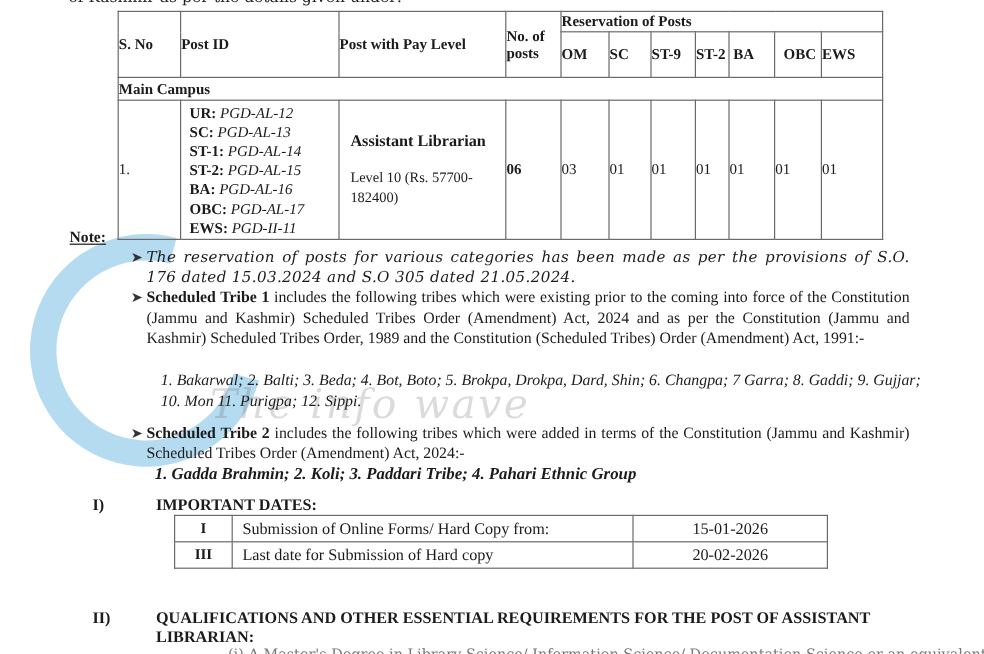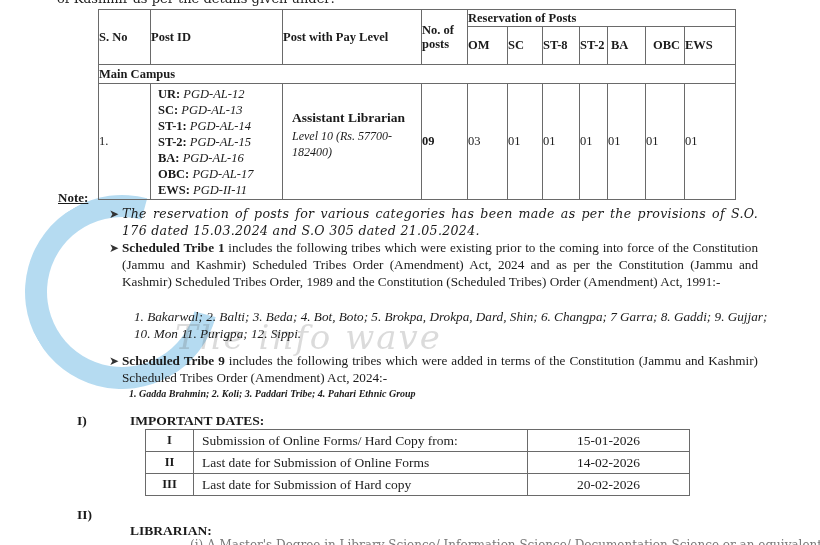--- a/index.html
+++ b/index.html
@@ -16,39 +16,39 @@
     table.posts th { font-weight: bold; }
     .hdr-row1 th { height: 16px; }
     .hdr-row2 th { height: 37px; }
     .campus-row td { height: 18px; font-weight: bold; }
     .data-row td { height: 115px; }
     .postid { text-align: left !important; padding-left: 7px !important; line-height: 16px; }
     .postid b { font-weight: bold; }
     .postid i { font-style: italic; }
     .postname { text-align: left !important; padding-left: 9px !important; vertical-align: top; }
     .postname .title { font-weight: bold; font-size: 13.5px; margin-top: 26px; display: block; }
-    .postname .pay { font-style: italic; font-size: 12px; display: block; margin-top: 2px; line-height: 16px; }
+    .postname .pay { font-size: 12px; display: block; margin-top: 14px; line-height: 16px; }
 
     
     .wm-ring { position: absolute; left: 25px; top: 195px; width: 150px; height: 150px; border-radius: 50%;
                border: 22px solid rgba(120, 190, 230, 0.55); border-right-color: transparent;
                transform: rotate(-30deg); }
     .wm-text { position: absolute; left: 175px; top: 285px; font-size: 34px; font-style: italic;
                color: rgba(90,90,90,0.22); font-family: "DejaVu Serif", serif; letter-spacing: 2px; margin-top: 32px; }
 
     .note-label { position: absolute; left: 58px; top: 190px; font-weight: bold; font-size: 13px;
                   text-decoration: underline; font-family: "Liberation Serif", serif; }
     .bullet { position: absolute; left: 109px; font-size: 12px; color: #333; }
     .para { position: absolute; left: 122px; width: 636px; font-family: "Liberation Serif", serif;
             font-size: 13.2px; line-height: 17px; text-align: justify; }
     .para.it { font-style: italic; font-family: "DejaVu Serif", serif; font-size: 12.6px; letter-spacing: 0.3px; line-height: 17px; }
     .tribes { position: absolute; left: 134px; font-family: "Liberation Serif", serif; font-style: italic;
               font-size: 13.2px; line-height: 17px; width: 640px; }
     .tribes2 { position: absolute; left: 129px; top: 388px; font-family: "Liberation Serif", serif;
-               font-style: italic; font-weight: bold; font-size: 10px; }
+               font-style: italic; font-weight: bold; font-size: 14px; }
 
     .sec-num { position: absolute; font-weight: bold; font-size: 13.5px; font-family: "Liberation Serif", serif; }
     .sec-title { position: absolute; font-weight: bold; font-size: 13.5px; font-family: "Liberation Serif", serif; }
 
     table.dates { position: absolute; left: 145px; top: 429px; border-collapse: collapse;
                   font-family: "Liberation Serif", serif; font-size: 13.5px; }
     table.dates td { border: 1px solid #6a6a6a; height: 21px; padding: 0; }
     table.dates td.num { width: 47px; text-align: center; font-weight: bold; font-size: 12.5px; }
     table.dates td.desc { width: 325px; padding-left: 8px; }
     table.dates td.date { width: 161px; text-align: center; font-weight: normal; }
@@ -70,21 +70,21 @@
         <tr class="hdr-row1">
       <th rowspan="2" style="width:51px">S. No</th>
       <th rowspan="2" style="width:131px">Post ID</th>
       <th rowspan="2" style="width:138px">Post with Pay Level</th>
       <th rowspan="2" style="width:45px; line-height:14px;">No. of posts</th>
       <th colspan="7">Reservation of Posts</th>
     </tr>
     <tr class="hdr-row2">
       <th style="width:39px">OM</th>
       <th style="width:34px">SC</th>
-      <th style="width:36px">ST-8</th>
+      <th style="width:36px">ST-9</th>
       <th style="width:27px">ST-2</th>
       <th style="width:34px; text-align:left; padding-left:3px;">BA</th>
       <th style="width:35px; text-align:center; padding-left:3px;">OBC</th>
       <th style="width:50px">EWS</th>
     </tr>
     <tr class="campus-row">
       <td colspan="11">Main Campus</td>
     </tr>
     <tr class="data-row">
       <td>1.</td>
@@ -94,21 +94,21 @@
         <div><b>ST-1:</b> <i>PGD-AL-14</i></div>
         <div><b>ST-2:</b> <i>PGD-AL-15</i></div>
         <div><b>BA:</b> <i>PGD-AL-16</i></div>
         <div><b>OBC:</b> <i>PGD-AL-17</i></div>
         <div><b>EWS:</b> <i>PGD-II-11</i></div>
       </td>
       <td class="postname">
         <span class="title">Assistant Librarian</span>
         <span class="pay">Level 10 (Rs. 57700-182400)</span>
       </td>
-      <td style="font-weight:bold">09</td>
+      <td style="font-weight:bold">06</td>
       <td>03</td>
       <td>01</td>
       <td>01</td>
       <td>01</td>
       <td>01</td>
       <td>01</td>
       <td>01</td>
     </tr>
   </tbody>
     </table>
@@ -116,42 +116,38 @@
   <div class="note-label">Note:</div>
 
   <span class="bullet" style="top:207px">➤</span>
   <div class="para it" style="top:205px">The reservation of posts for various categories has been made as per the provisions of S.O. 176 dated 15.03.2024 and S.O 305 dated 21.05.2024.</div>
 
   <span class="bullet" style="top:241px">➤</span>
   <div class="para" style="top:239px"><b>Scheduled Tribe 1</b><span> includes the following tribes which were existing prior to the coming into force of the Constitution (Jammu and Kashmir) Scheduled Tribes Order (Amendment) Act, 2024 and as per the Constitution (Jammu and Kashmir) Scheduled Tribes Order, 1989 and the Constitution (Scheduled Tribes) Order (Amendment) Act, 1991:-</span></div>
   <div class="tribes" style="top:308px">1. Bakarwal; 2. Balti; 3. Beda; 4. Bot, Boto; 5. Brokpa, Drokpa, Dard, Shin; 6. Changpa; 7 Garra; 8. Gaddi; 9. Gujjar; 10. Mon 11. Purigpa; 12. Sippi.</div>
 
   <span class="bullet" style="top:354px">➤</span>
-  <div class="para" style="top:352px"><b>Scheduled Tribe 9</b><span> includes the following tribes which were added in terms of the Constitution (Jammu and Kashmir) Scheduled Tribes Order (Amendment) Act, 2024:-</span></div>
+  <div class="para" style="top:352px"><b>Scheduled Tribe 2</b><span> includes the following tribes which were added in terms of the Constitution (Jammu and Kashmir) Scheduled Tribes Order (Amendment) Act, 2024:-</span></div>
   <div class="tribes2">1. Gadda Brahmin; 2. Koli; 3. Paddari Tribe; 4. Pahari Ethnic Group</div>
 
   <div class="sec-num" style="left:77px; top:413px;">I)</div>
   <div class="sec-title" style="left:130px; top:413px;">IMPORTANT DATES:</div>
 
   <table class="dates">
     <tbody>
         <tr>
       <td class="num">I</td>
       <td class="desc">Submission of Online Forms/ Hard Copy from:</td>
       <td class="date">15-01-2026</td>
     </tr>
     <tr>
-      <td class="num">II</td>
-      <td class="desc">Last date for Submission of Online Forms</td>
-      <td class="date">14-02-2026</td>
-    </tr>
-    <tr>
       <td class="num">III</td>
       <td class="desc">Last date for Submission of Hard copy</td>
       <td class="date">20-02-2026</td>
     </tr>
   </tbody>
     </table>
 
   <div class="sec-num" style="left:77px; top:507px;">II)</div>
+  <div class="sec-title" style="left:130px; top:507px;">QUALIFICATIONS AND OTHER ESSENTIAL REQUIREMENTS FOR THE POST OF ASSISTANT</div>
   <div class="sec-title" style="left:130px; top:523px;">LIBRARIAN:</div>
   <div class="cut-line">(i)  A Master's Degree in Library Science/ Information Science/ Documentation Science or an equivalent</div>
 </div>
 
 </body></html>

